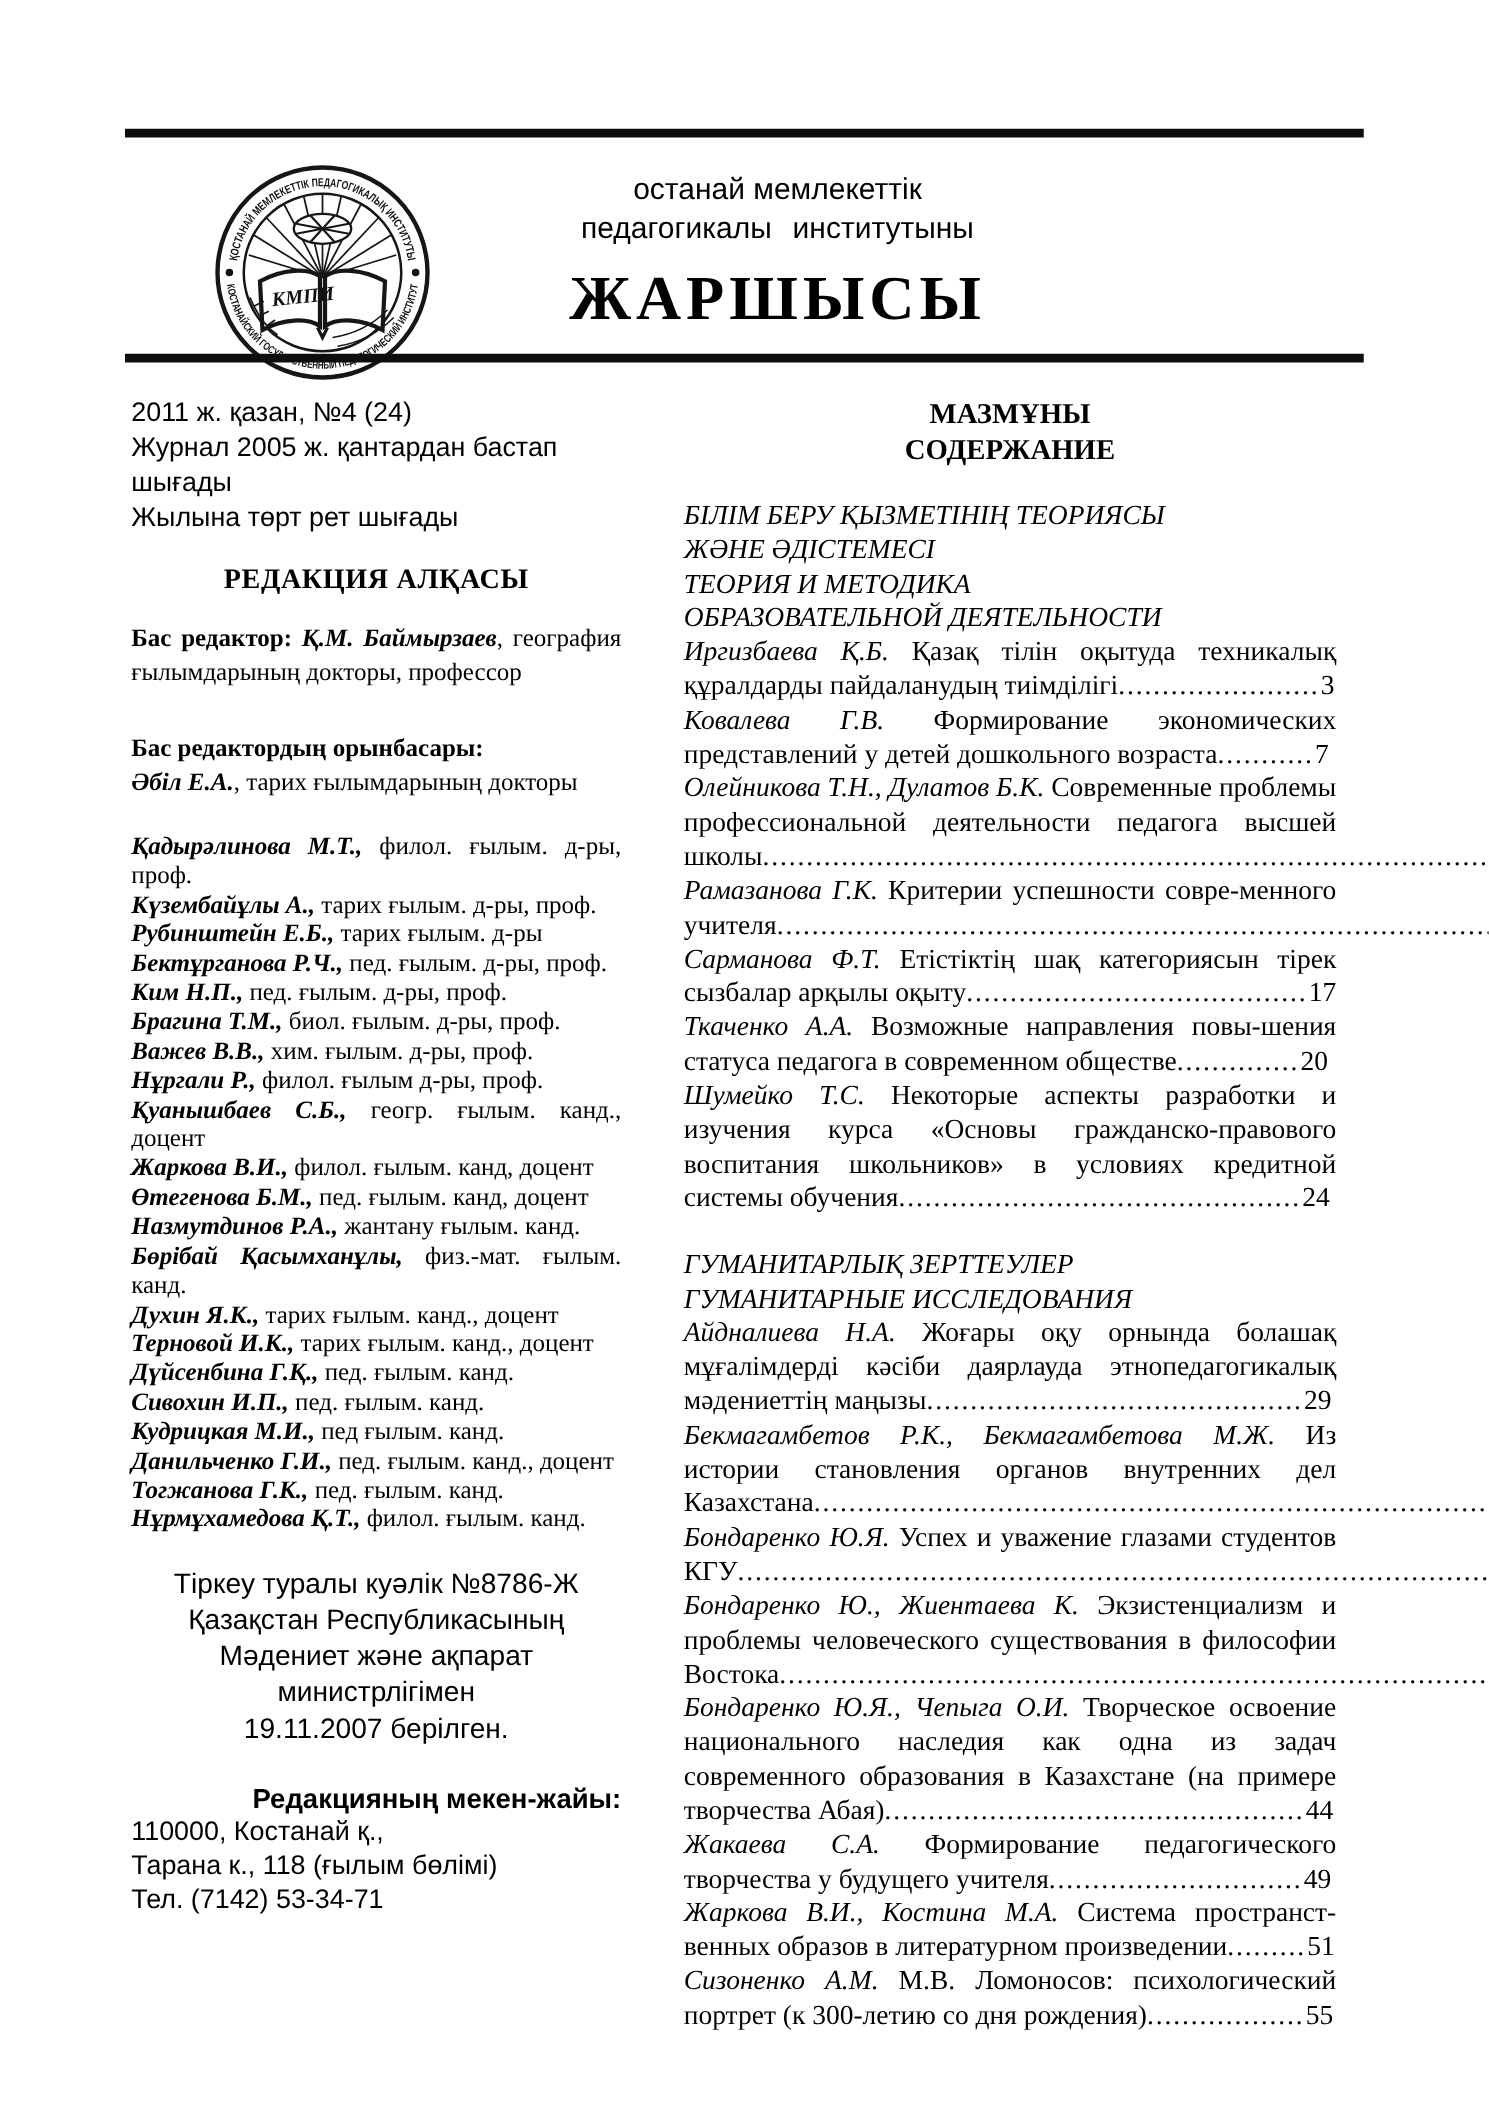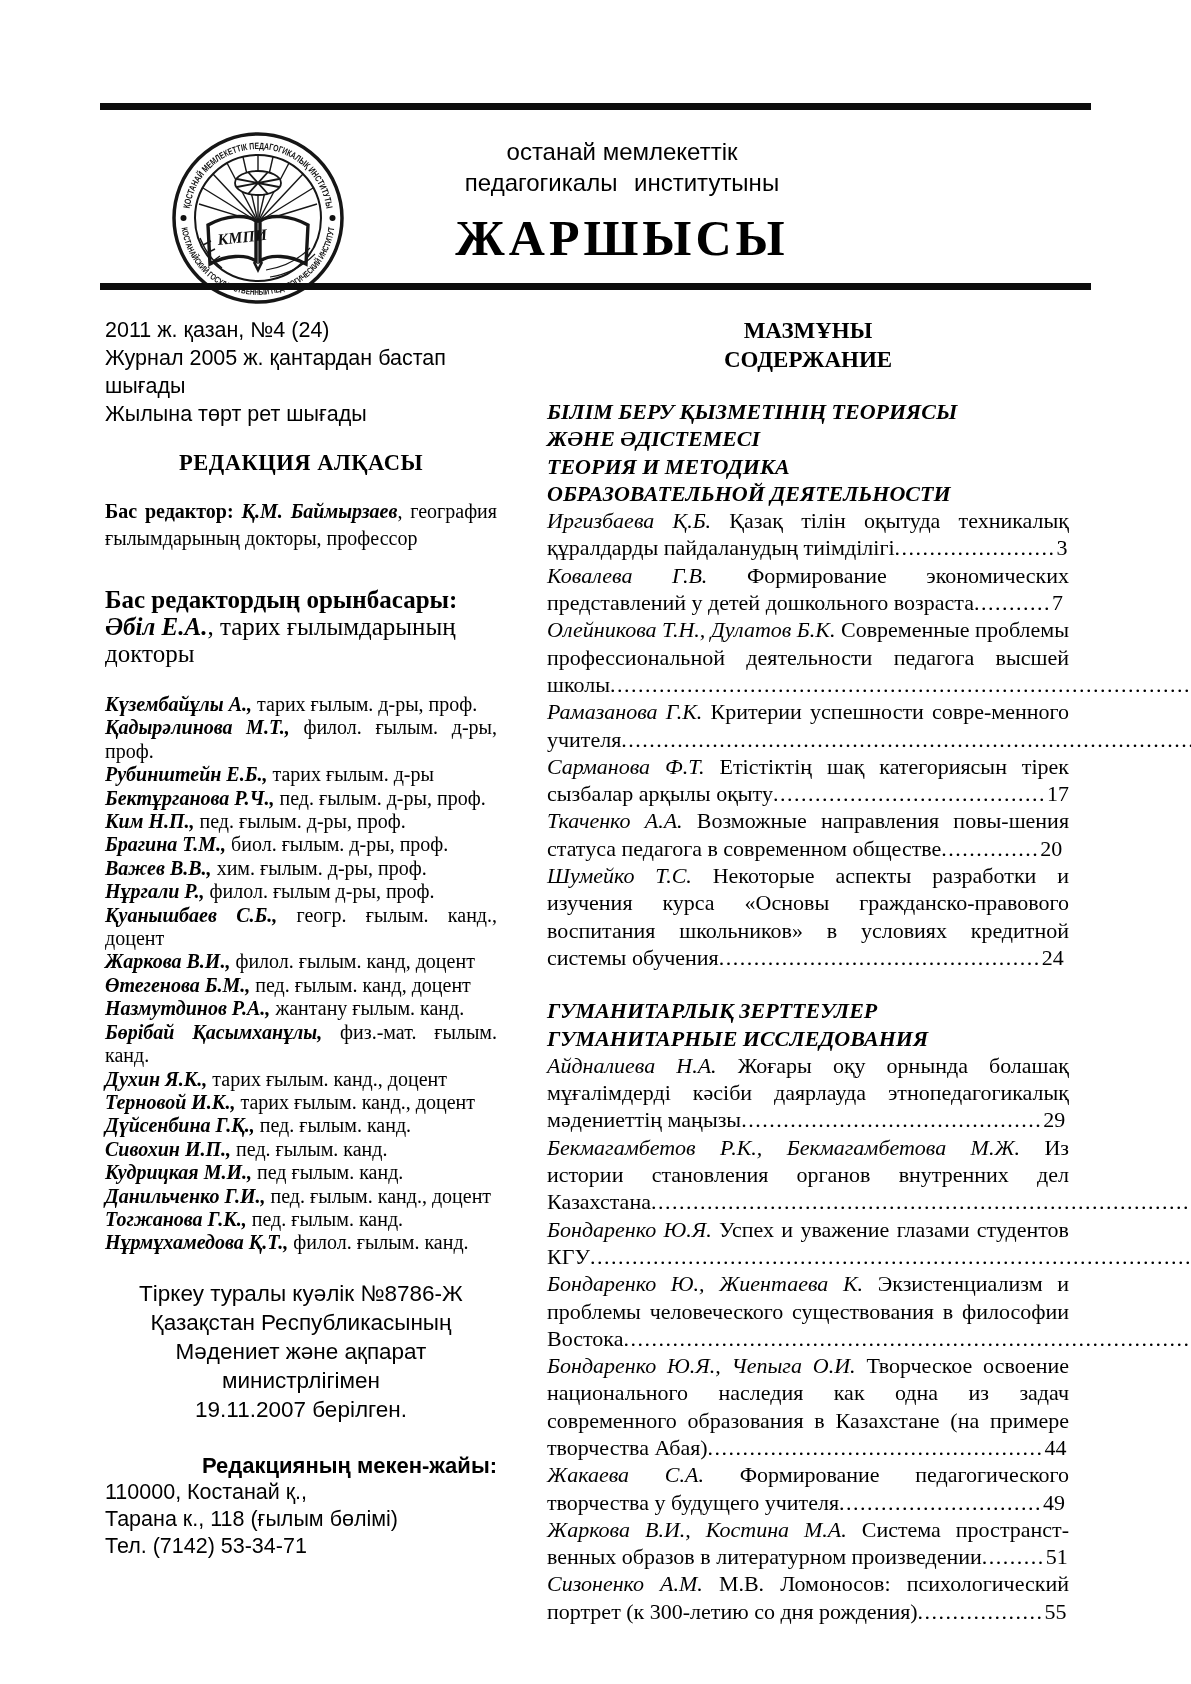--- a/index.html
+++ b/index.html
@@ -28,31 +28,31 @@
 
   
   .issue-info{font-family:"Liberation Sans",sans-serif;font-size:21.5px;line-height:28px;}
   .founder{margin-top:18px;font-size:23px;line-height:28px;}
   .founder-label{font-weight:bold;}
   .founder-name{font-weight:bold;font-style:italic;}
   .board-title{margin-top:22px;text-align:center;font-weight:bold;font-size:22.5px;letter-spacing:.5px;}
   .editor-par{margin-top:22px;font-size:20px;line-height:27px;text-align:justify;}
   .label-bold{font-weight:bold;}
   .name-bi{font-weight:bold;font-style:italic;}
-  .deputy{margin-top:34px;font-size:25px;line-height:27px;}
+  .deputy{margin-top:34px;font-size:20px;line-height:27px;}
   .members{margin-top:26px;font-size:20px;line-height:23.4px;}
   .member{text-align:justify;}
   .registration{margin-top:24px;text-align:center;font-family:"Liberation Sans",sans-serif;
     font-size:22.5px;line-height:29px;}
   .address{margin-top:28px;font-family:"Liberation Sans",sans-serif;font-size:21.5px;line-height:27px;}
   .address-label{font-weight:bold;font-size:22px;text-align:right;}
 
   
   .toc-title{text-align:center;font-weight:bold;font-size:23px;line-height:29px;}
-  .toc-heading{margin-top:24px;font-weight:bold;font-style:italic;font-size:22px;line-height:27.3px;}
+  .toc-heading{margin-top:24px;font-weight:normal;font-style:italic;font-size:22px;line-height:27.3px;}
   .toc-heading div{white-space:nowrap;}
   .toc-entries{font-size:22px;line-height:27.3px;}
   .toc-entry{margin:0;text-align:justify;}
   .toc-entry .authors{font-style:italic;}
   .toc-entry .dots{letter-spacing:1.5px;}
   .toc-entry .pg{padding-left:1px;}
   .sect2{margin-top:26px;}
 
   
   .ringtext{font-family:"Liberation Sans",sans-serif;font-weight:bold;}
@@ -146,23 +146,23 @@
 
       <p class="editor-par"><span class="label-bold">Бас редактор:</span> <span class="name-bi">Қ.М. Баймырзаев</span><span>, география ғылымдарының докторы, профессор</span></p>
 
       <div class="deputy">
         <div class="label-bold">Бас редактордың орынбасары:</div>
         <div><span class="name-bi">Әбіл Е.А.</span><span>, тарих ғылымдарының докторы</span></div>
       </div>
 
       <div class="members">
 
+          <div class="member"><span class="name-bi">Қадырәлинова М.Т.,</span> <span>филол. ғылым. д-ры, проф.</span></div>
+
           <div class="member"><span class="name-bi">Күзембайұлы А.,</span> <span>тарих ғылым. д-ры, проф.</span></div>
-
-          <div class="member"><span class="name-bi">Қадырәлинова М.Т.,</span> <span>филол. ғылым. д-ры, проф.</span></div>
 
           <div class="member"><span class="name-bi">Рубинштейн Е.Б.,</span> <span>тарих ғылым. д-ры</span></div>
 
           <div class="member"><span class="name-bi">Бектұрганова Р.Ч.,</span> <span>пед. ғылым. д-ры, проф.</span></div>
 
           <div class="member"><span class="name-bi">Ким Н.П.,</span> <span>пед. ғылым. д-ры, проф.</span></div>
 
           <div class="member"><span class="name-bi">Брагина Т.М.,</span> <span>биол. ғылым. д-ры, проф.</span></div>
 
           <div class="member"><span class="name-bi">Важев В.В.,</span> <span>хим. ғылым. д-ры, проф.</span></div>

